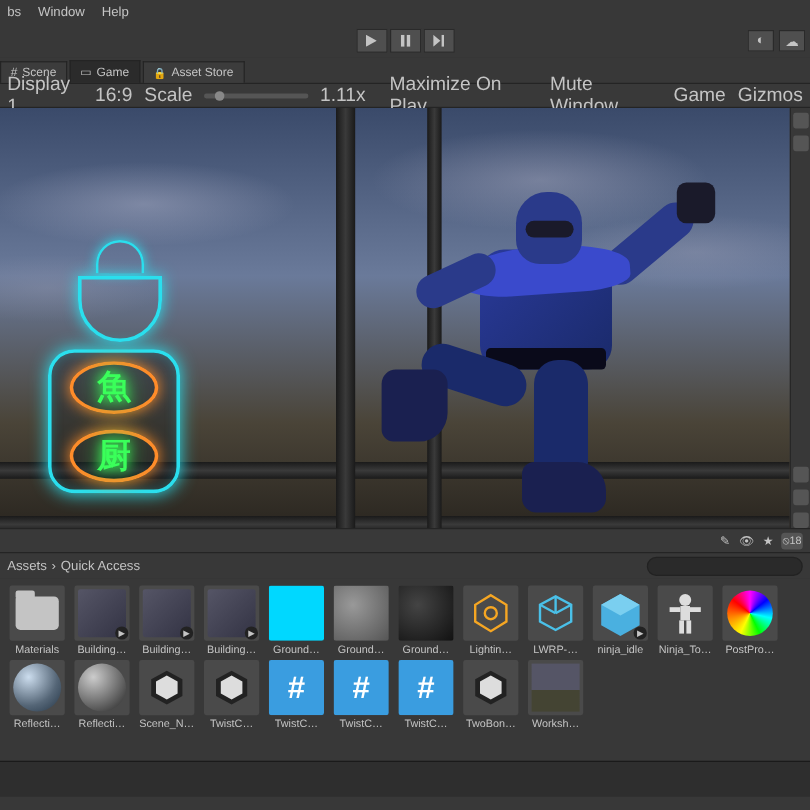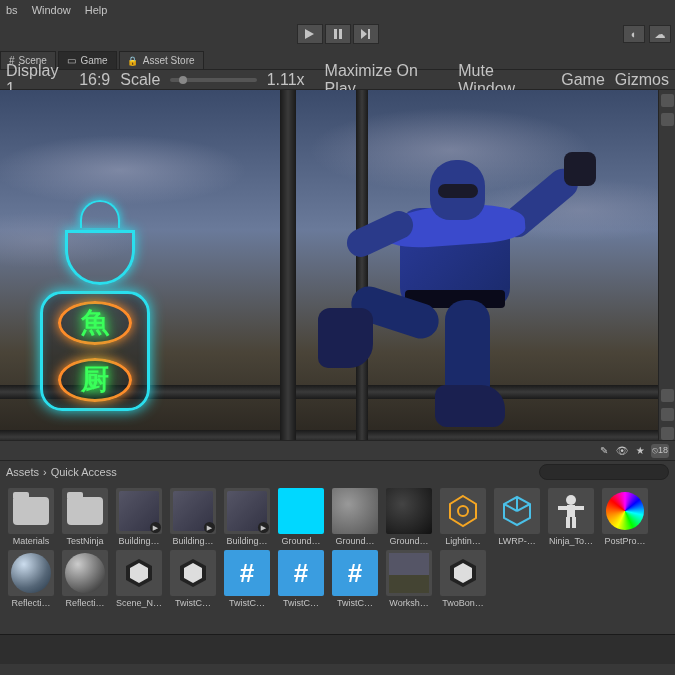--- a/index.html
+++ b/index.html
@@ -209,26 +209,20 @@
 
 <div class="asset-grid" id="asset-grid">
     <div class="asset">
       <div class="thumb">
         <div class="folder-ic"></div>
       </div>
       <div class="label">Materials</div>
     </div>
     <div class="asset">
       <div class="thumb">
-        <div class="folder-ic"></div>
-      </div>
-      <div class="label">TestNinja</div>
-    </div>
-    <div class="asset">
-      <div class="thumb">
         <div style="width:40px;height:40px;background:linear-gradient(135deg,#556,#334);border-radius:2px"></div>
         <div class="play-ov">▶</div>
       </div>
       <div class="label">Building…</div>
     </div>
     <div class="asset">
       <div class="thumb">
         <div style="width:40px;height:40px;background:linear-gradient(135deg,#556,#334);border-radius:2px"></div>
         <div class="play-ov">▶</div>
       </div>
@@ -271,20 +265,30 @@
     <div class="asset">
       <div class="thumb">
         <svg width="34" height="34">
           <polygon points="17,3 30,10 30,24 17,31 4,24 4,10" fill="none" stroke="#4ac0e8" stroke-width="2"></polygon>
           <line x1="17" y1="3" x2="17" y2="17" stroke="#4ac0e8" stroke-width="2"></line>
           <line x1="4" y1="10" x2="17" y2="17" stroke="#4ac0e8" stroke-width="2"></line>
           <line x1="30" y1="10" x2="17" y2="17" stroke="#4ac0e8" stroke-width="2"></line>
         </svg>
       </div>
       <div class="label">LWRP-…</div>
+    </div>
+    <div class="asset">
+      <div class="thumb">
+        <svg width="40" height="40">
+          <polygon points="20,4 36,13 36,30 20,39 4,30 4,13" fill="#4ab0e0"></polygon>
+          <polygon points="20,4 36,13 20,22 4,13" fill="#7acff0"></polygon>
+        </svg>
+        <div class="play-ov">▶</div>
+      </div>
+      <div class="label">ninja_idle</div>
     </div>
     <div class="asset">
       <div class="thumb">
         <svg width="34" height="38" fill="#ddd">
           <circle cx="17" cy="8" r="5"></circle>
           <rect x="13" y="13" width="8" height="12"></rect>
           <rect x="4" y="14" width="9" height="4"></rect>
           <rect x="21" y="14" width="9" height="4"></rect>
           <rect x="12" y="25" width="4" height="11"></rect>
           <rect x="18" y="25" width="4" height="11"></rect>
@@ -341,28 +345,28 @@
       <div class="label">TwistC…</div>
     </div>
     <div class="asset">
       <div class="thumb">
         <div style="width:46px;height:46px;background:#3a9de0;display:flex;align-items:center;justify-content:center;color:#fff;font-size:26px;font-weight:bold">#</div>
       </div>
       <div class="label">TwistC…</div>
     </div>
     <div class="asset">
       <div class="thumb">
-        <div style="width:40px;height:40px;background:linear-gradient(to bottom,#556 0 55%,#443 55%)"></div>
-      </div>
-      <div class="label">Worksh…</div>
-    </div>
-    <div class="asset">
-      <div class="thumb">
         <svg width="34" height="34">
           <polygon points="17,3 30,10 30,24 17,31 4,24 4,10" fill="#222"></polygon>
           <polygon points="17,7 26,12 26,22 17,27 8,22 8,12" fill="#ddd"></polygon>
         </svg>
       </div>
       <div class="label">TwoBon…</div>
     </div>
+    <div class="asset">
+      <div class="thumb">
+        <div style="width:40px;height:40px;background:linear-gradient(to bottom,#556 0 55%,#443 55%)"></div>
+      </div>
+      <div class="label">Worksh…</div>
+    </div>
   </div>
 
 <div class="statusbar"></div>
 
 </body></html>

